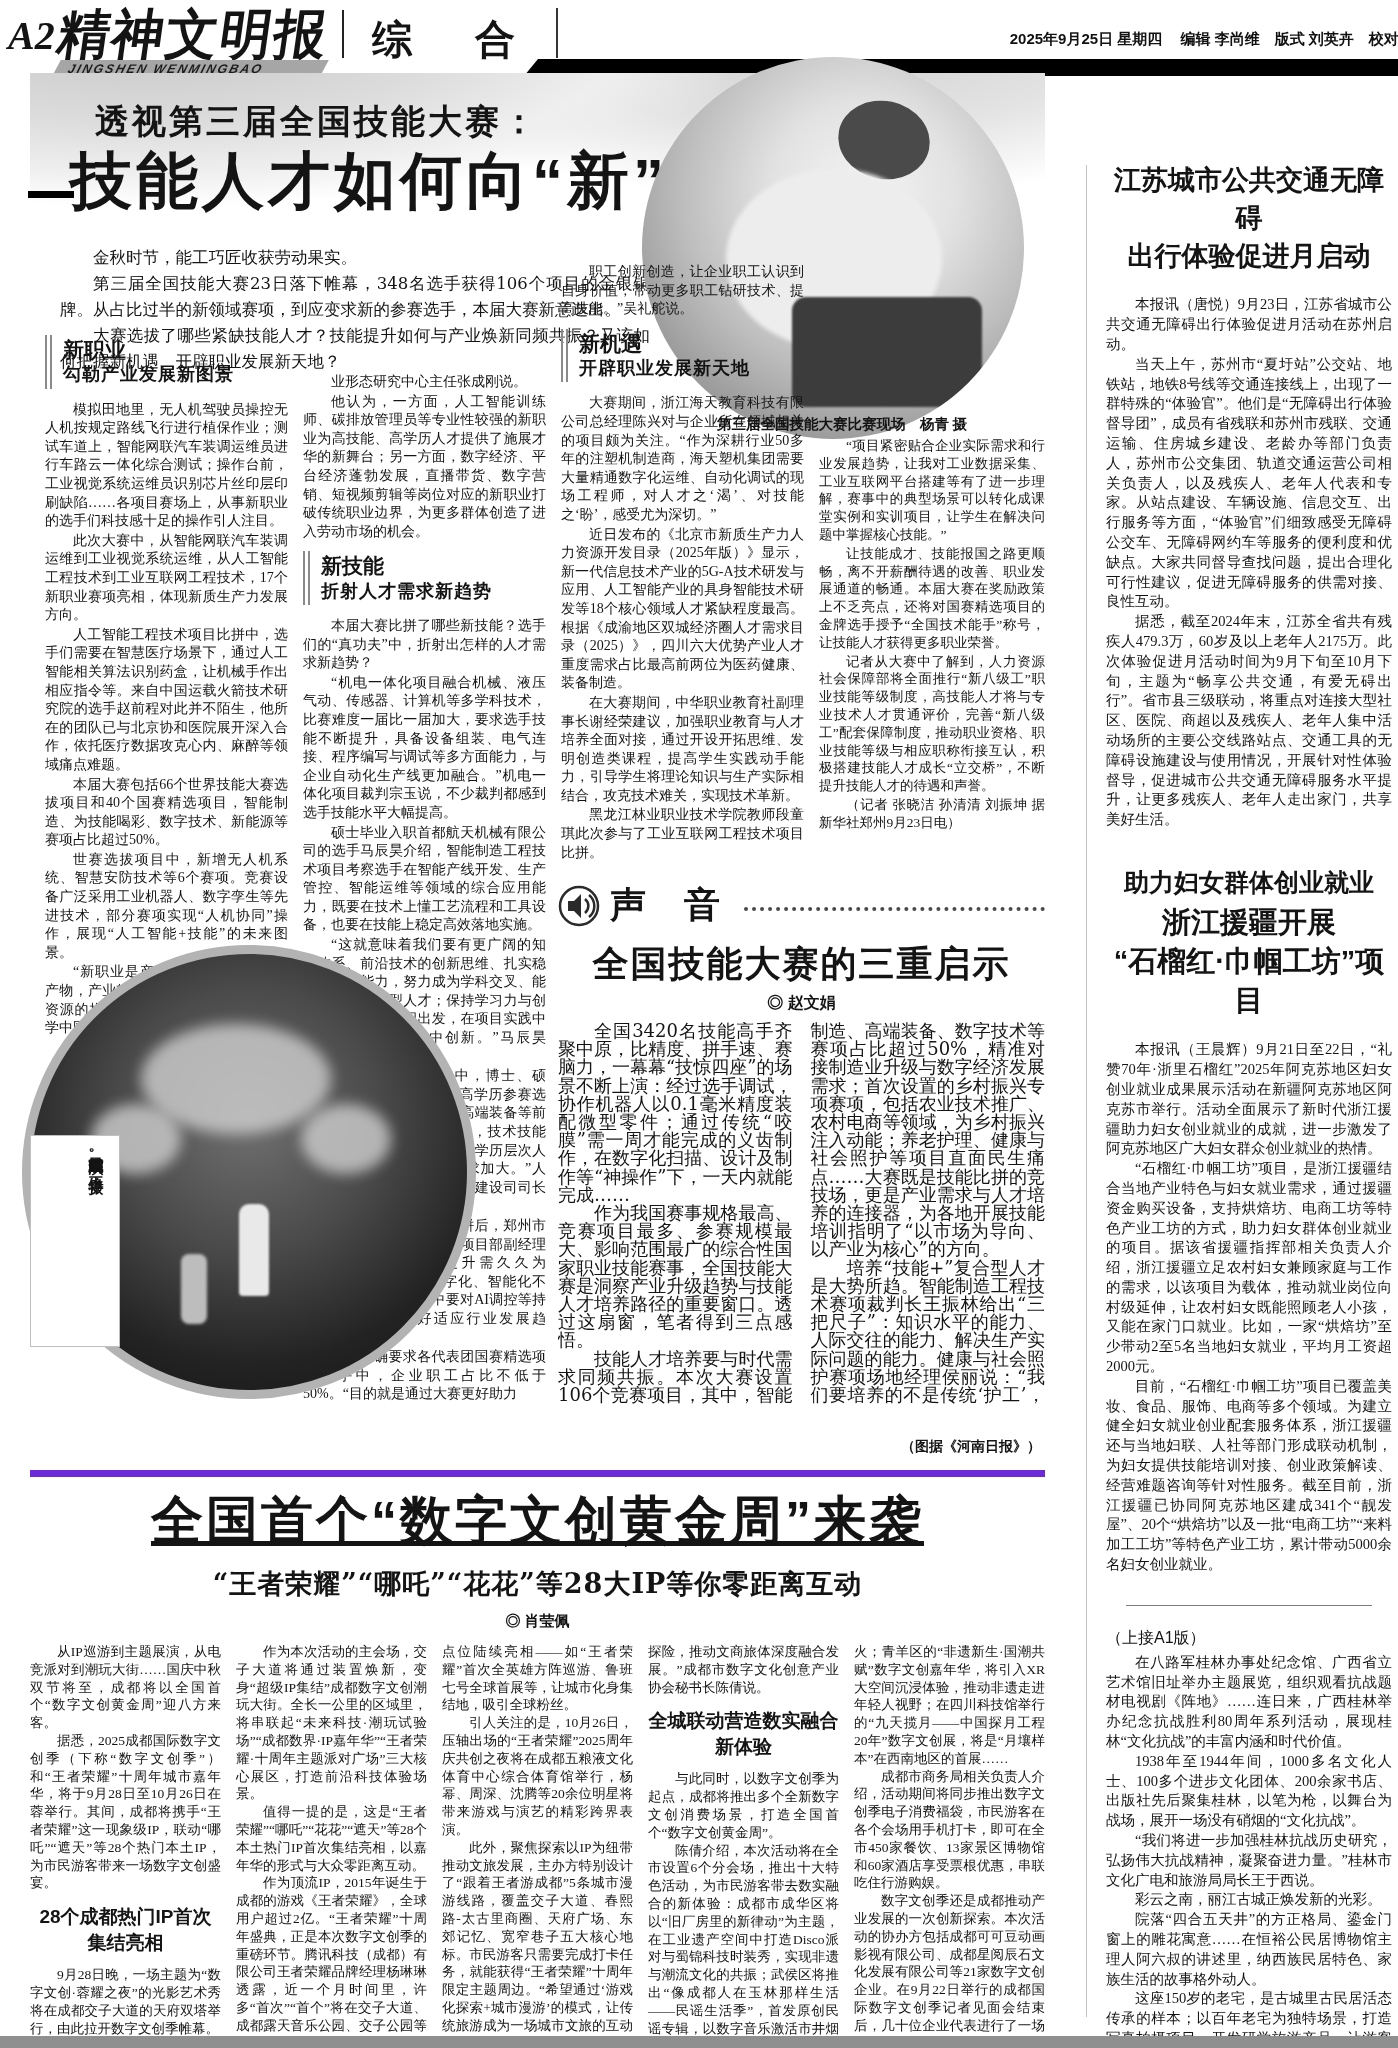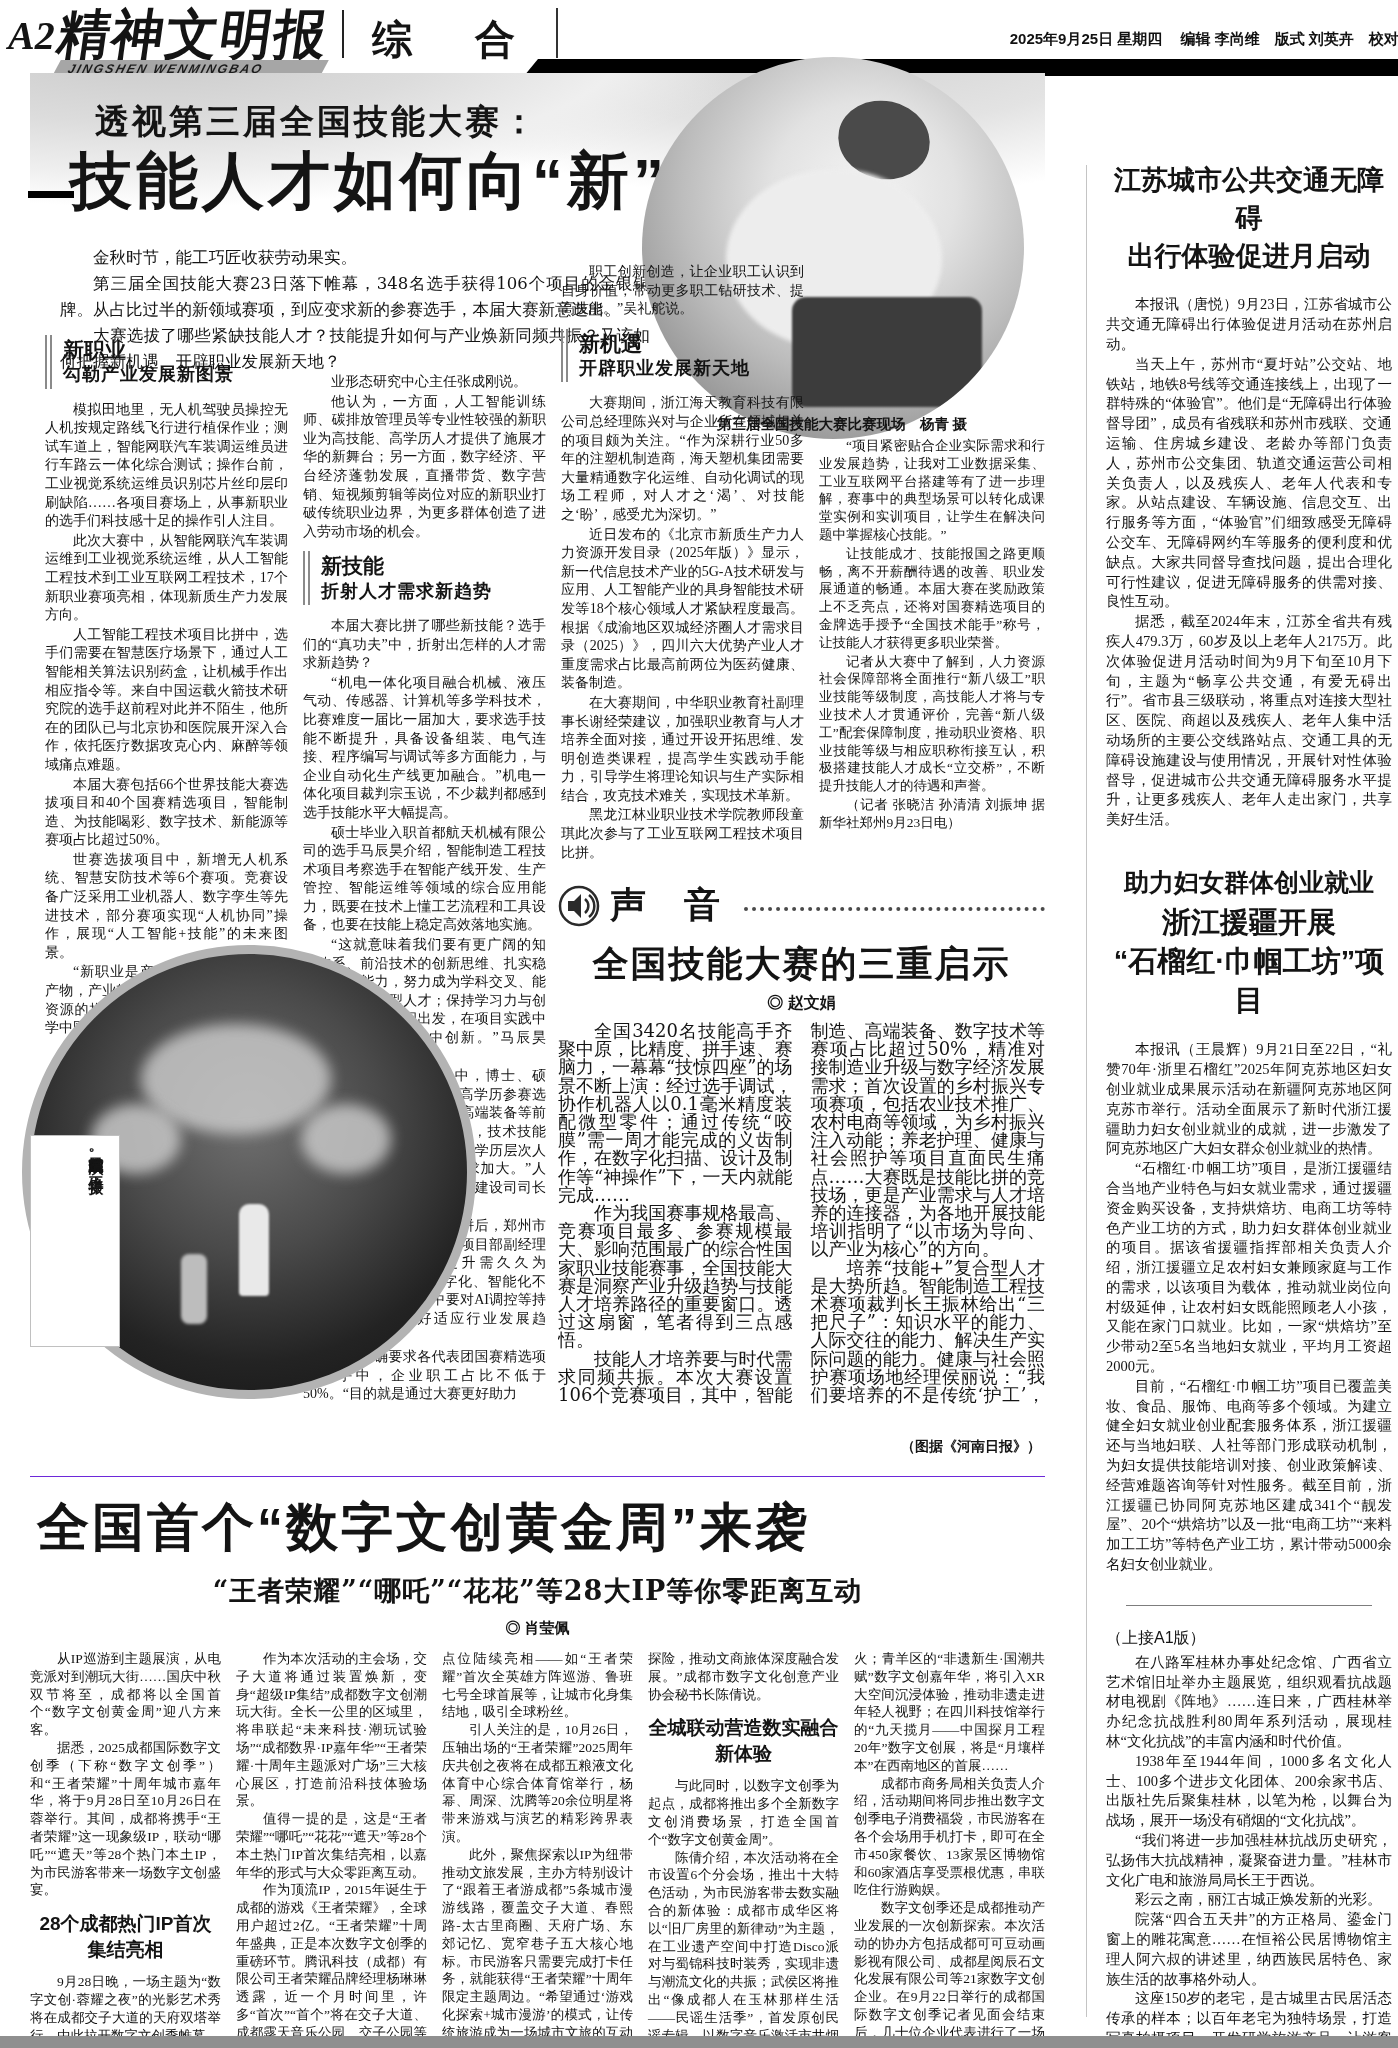--- a/index.html
+++ b/index.html
@@ -14,21 +14,21 @@
   .mast-sep1{position:absolute;left:342px;top:10px;width:2px;height:48px;background:#222;}
   .section-label{position:absolute;left:372px;top:12px;font:900 40px "Liberation Sans",sans-serif;letter-spacing:26px;}
   .mast-sep2{position:absolute;left:556px;top:8px;width:2px;height:50px;background:#333;}
   .header-meta{position:absolute;right:8px;top:30px;font:700 15px "Liberation Sans",sans-serif;color:#111;}
   .header-meta span{margin-left:14px;}
   .latin-bar{position:absolute;left:56px;top:60px;width:268px;height:18px;background:#a6a6a6;transform:skewX(-28deg);}
   .latin-bar span{display:block;transform:skewX(14deg);font:italic 900 12.5px "Liberation Sans",sans-serif;color:#1c1c1c;letter-spacing:2px;padding:2px 0 0 12px;}
   .black-bar{position:absolute;left:524px;top:59px;width:874px;height:17px;background:#000;clip-path:polygon(14px 0,100% 0,100% 100%,0 100%);}
 
   
-  .feature{position:absolute;left:30px;top:85px;width:1015px;height:1392px;border-bottom:1px solid #6d28d9;}
+  .feature{position:absolute;left:30px;top:85px;width:1015px;height:1392px;border-bottom:7px solid #6d28d9;}
   .swoosh{position:absolute;left:0;top:-12px;width:100%;height:400px;pointer-events:none;
     background:radial-gradient(ellipse 760px 210px at 12% -30px,#c8c8c8 0%,#dcdcdc 38%,#efefef 62%,rgba(255,255,255,0) 78%),
                radial-gradient(ellipse 700px 260px at 78% -60px,#cdcdcd 0%,#e3e3e3 45%,rgba(255,255,255,0) 72%);}
   .kicker{position:absolute;left:65px;top:14px;font:700 34px "Liberation Sans",sans-serif;letter-spacing:3px;}
   .headline-dash{position:absolute;left:-2px;top:106px;width:46px;height:7px;background:#000;}
   .main-headline{position:absolute;left:40px;top:54px;margin:0;font:900 62px "Liberation Sans",sans-serif;letter-spacing:4px;}
   .lead{position:absolute;left:30px;top:160px;width:590px;font-size:16.5px;line-height:26px;text-align:justify;}
   .lead p{font-family:"DejaVu Serif",serif;}
 
   .worker-photo{position:absolute;left:612px;top:-28px;width:382px;height:382px;border-radius:50%;overflow:hidden;
@@ -66,21 +66,21 @@
   .rp-f1{left:110px;top:70px;width:190px;height:110px;}
   .rp-f2{left:60px;top:150px;width:90px;height:70px;}
   .rp-f3{left:270px;top:150px;width:90px;height:70px;}
   .rp-athlete{position:absolute;left:208px;top:250px;width:30px;height:92px;border-radius:10px 10px 4px 4px;background:#e9e9e9;filter:blur(1px);}
   .rp-robot{position:absolute;left:150px;top:300px;width:26px;height:70px;border-radius:8px;background:#bdbdbd;filter:blur(1.5px);}
   .round-cap{position:absolute;left:0px;top:1050px;width:90px;height:212px;background:#fff;border:1px solid #c0c0c0;z-index:3;
     writing-mode:vertical-rl;padding:10px 8px;font-size:15px;line-height:2.0;font-weight:600;}
 
   
   .golden{position:absolute;left:30px;top:1486px;width:1015px;}
-  .gw-headline{margin:7px;text-align:left;font:900 52px "Liberation Sans",sans-serif;letter-spacing:3px;}
+  .gw-headline{margin:0;text-align:center;font:900 52px "Liberation Sans",sans-serif;letter-spacing:3px;text-decoration:underline;}
   .gw-sub{text-align:center;font:600 27px "DejaVu Serif",serif;margin-top:10px;letter-spacing:1px;}
   .gw-byline{text-align:center;font:600 15px "Liberation Sans",sans-serif;margin:10px 0 12px 0;}
   .gw-body{column-count:5;column-gap:15px;height:396px;overflow:hidden;font-size:13.5px;line-height:17.8px;text-align:justify;}
   .gw-body h3{text-indent:0;text-align:center;font:700 19px "Liberation Sans",sans-serif;margin:12px 0 10px 0;}
 
   
   .side-rule{position:absolute;left:1086px;top:165px;width:1px;height:1852px;background:#c4c4c4;}
   .sidebar{position:absolute;left:1106px;top:162px;width:286px;font-size:14.5px;line-height:19.8px;text-align:justify;}
   .sb-h1{margin:0 0 20px 0;text-align:center;font:900 27px "Liberation Sans",sans-serif;line-height:1.4;}
   .sb-kicker{text-align:center;font:700 25px "Liberation Sans",sans-serif;margin:36px 0 4px 0;}

